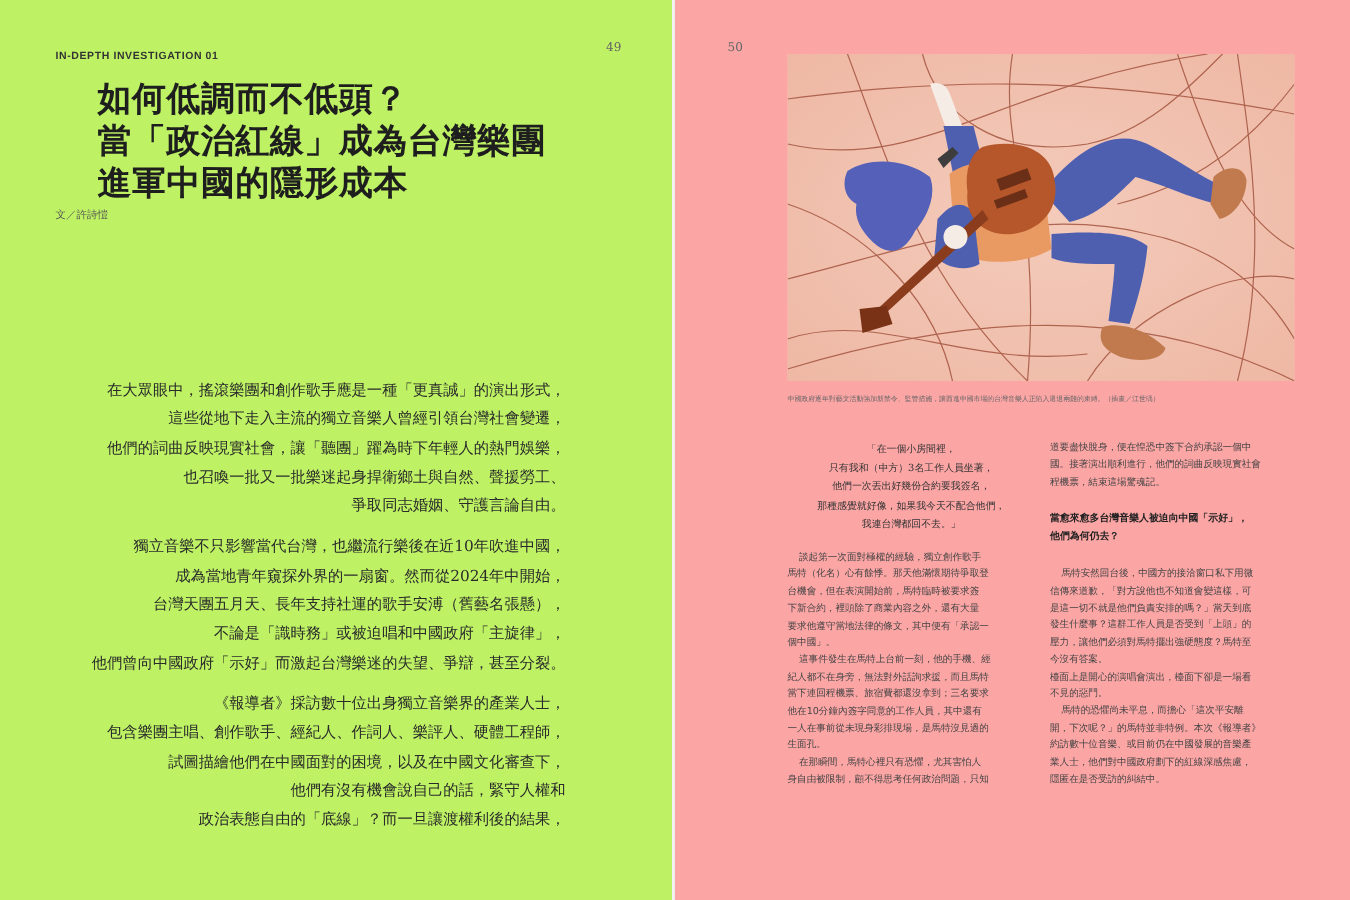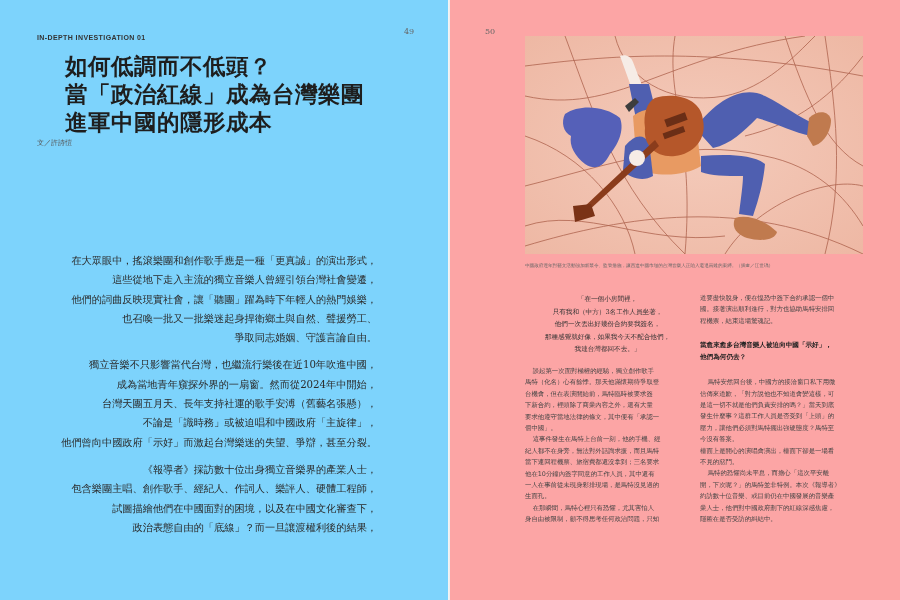--- a/index.html
+++ b/index.html
@@ -1,20 +1,20 @@
 <!DOCTYPE html>
 <html><head>
 <meta charset="utf-8">
 <style>
   * { box-sizing: border-box; margin: 0; padding: 0; }
   html, body { width: 900px; height: 600px; background: #ffffff; overflow: hidden; }
   body { position: relative; font-family: "DejaVu Serif", "Liberation Serif", serif; color: #222; }
 
   .spread { position: absolute; left: 0; top: 0; width: 900px; height: 600px; background: #fff; }
-  .page-left { position: absolute; left: 0; top: 0; width: 450px; height: 600px; background: #7dd3fc; }
+  .page-left { position: absolute; left: 0; top: 0; width: 450px; height: 600px; background: #bef264; }
   .page-right { position: absolute; left: 450px; top: 0; width: 450px; height: 600px; background: #fca5a5; }
   .gutter { position: absolute; left: 448px; top: 0; width: 4px; height: 600px;
             background: linear-gradient(to right, #f6f6f6, #ececec, #f6f6f6); }
 
   .kicker { position: absolute; left: 37px; top: 34px; font-family: "Liberation Sans", "DejaVu Sans", sans-serif;
             font-weight: bold; font-size: 7px; letter-spacing: 0.4px; color: #333; }
 
   .headline { position: absolute; left: 37px; top: 52px; width: 300px;
               font-family: "DejaVu Sans", "Liberation Sans", sans-serif; font-weight: bold;
               font-size: 22.5px; line-height: 28px; color: #1e1e1e; letter-spacing: 0.5px; margin-left: 28px; }
@@ -80,20 +80,21 @@
         <span>獨立音樂不只影響當代台灣，也繼流行樂後在近10年吹進中國，</span>
         <span>成為當地青年窺探外界的一扇窗。然而從2024年中開始，</span>
         <span>台灣天團五月天、長年支持社運的歌手安溥（舊藝名張懸），</span>
         <span>不論是「識時務」或被迫唱和中國政府「主旋律」，</span>
         <span>他們曾向中國政府「示好」而激起台灣樂迷的失望、爭辯，甚至分裂。</span>
       </p>
       <p>
         <span>《報導者》採訪數十位出身獨立音樂界的產業人士，</span>
         <span>包含樂團主唱、創作歌手、經紀人、作詞人、樂評人、硬體工程師，</span>
         <span>試圖描繪他們在中國面對的困境，以及在中國文化審查下，</span>
+        <span>他們有沒有機會說自己的話，緊守人權和</span>
         <span>政治表態自由的「底線」？而一旦讓渡權利後的結果，</span>
       </p>
     </div>
   </div>
 
   <div class="gutter"></div>
 
   <div class="page-right">
     <div class="page-num" style="left:35px;">50</div>
   </div>
@@ -181,21 +182,21 @@
     </div>
     <div class="body-para">
       <span class="indent">在那瞬間，馬特心裡只有恐懼，尤其害怕人</span>
       <span>身自由被限制，顧不得思考任何政治問題，只知</span>
     </div>
   </div>
 
   <div class="col col-2">
     <div class="body-para">
       <span>道要盡快脫身，便在惶恐中簽下合約承認一個中</span>
-      <span>國。接著演出順利進行，對方也協助馬特安排回</span>
+      <span>國。接著演出順利進行，他們的詞曲反映現實社會</span>
       <span>程機票，結束這場驚魂記。</span>
     </div>
     <div class="subhead">
       <span>當愈來愈多台灣音樂人被迫向中國「示好」，</span>
       <span>他們為何仍去？</span>
     </div>
     <div class="body-para">
       <span class="indent">馬特安然回台後，中國方的接洽窗口私下用微</span>
       <span>信傳來道歉，「對方說他也不知道會變這樣，可</span>
       <span>是這一切不就是他們負責安排的嗎？」當天到底</span>

